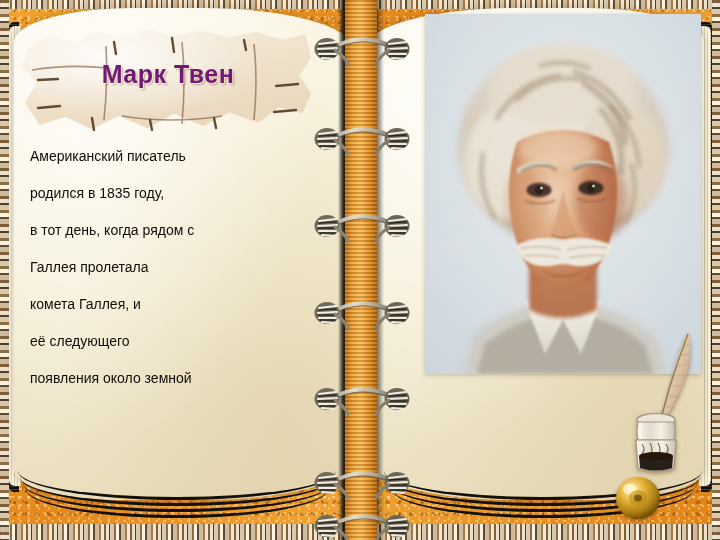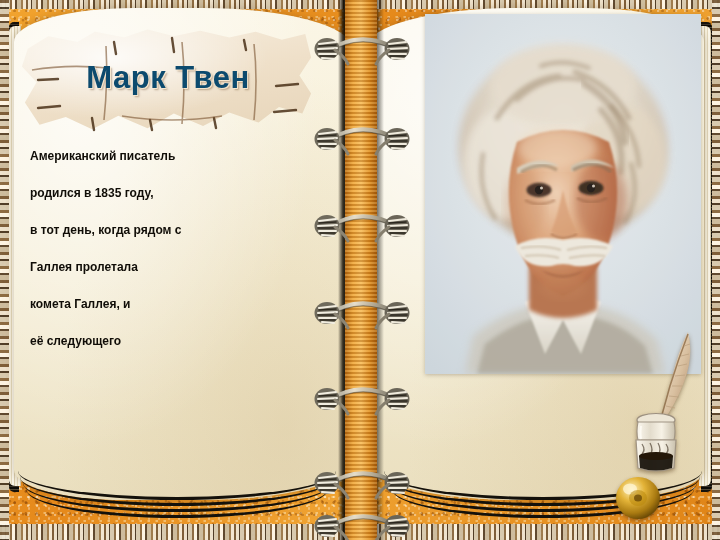--- a/index.html
+++ b/index.html
@@ -156,34 +156,34 @@
       33% 82%, 24% 94%, 15% 83%, 6% 90%, 1% 70%, 5% 52%, 0% 38%);
     filter: drop-shadow(1px 2px 2px rgba(110,80,40,.45));
   }
   .torn-marks { position: absolute; inset: 0; }
   .title-text {
     position: absolute;
     left: 0; top: 36px; width: 292px;
     text-align: center;
     font-family: "Liberation Sans", sans-serif;
     font-weight: bold;
-    font-size: 31px;
+    font-size: 25px;
     letter-spacing: .5px;
-    color: #0c4a6e;
+    color: #701a75;
     text-shadow: 1px 1px 0 rgba(255,240,215,.85), 2px 2px 2px rgba(90,45,5,.35);
     white-space: nowrap;
   }
 
   
   .body-text {
     position: absolute;
     left: 30px; top: 138px; width: 290px;
     font-family: "Liberation Sans", sans-serif;
-    font-weight: bold;
-    font-size: 12px;
+    font-weight: normal;
+    font-size: 14px;
     line-height: 37px;
     color: #100D07;
     white-space: nowrap;
   }
   .body-text .ln { display: block; height: 37px; }
 
   
   .portrait {
     position: absolute;
     left: 425px; top: 14px; width: 276px; height: 360px;
@@ -662,20 +662,21 @@
     <div class="title-text">Марк Твен</div>
   </div>
 
   <div class="body-text" id="body-text">
       <span class="ln">Американский писатель</span>
       <span class="ln">родился в 1835 году,</span>
       <span class="ln">в тот день, когда рядом с</span>
       <span class="ln">Галлея пролетала</span>
       <span class="ln">комета Галлея, и</span>
       <span class="ln">её следующего</span>
+      <span class="ln">появления  около земной</span>
     </div>
 
   <div class="quill glow-soft">
     <svg width="48" height="110" viewBox="0 0 48 110">
       <defs>
         <linearGradient id="fth" x1="0" y1="0" x2="1" y2="1">
           <stop offset="0%" stop-color="#F6EBD8"></stop>
           <stop offset="55%" stop-color="#D9C0A0"></stop>
           <stop offset="100%" stop-color="#A88260"></stop>
         </linearGradient>

